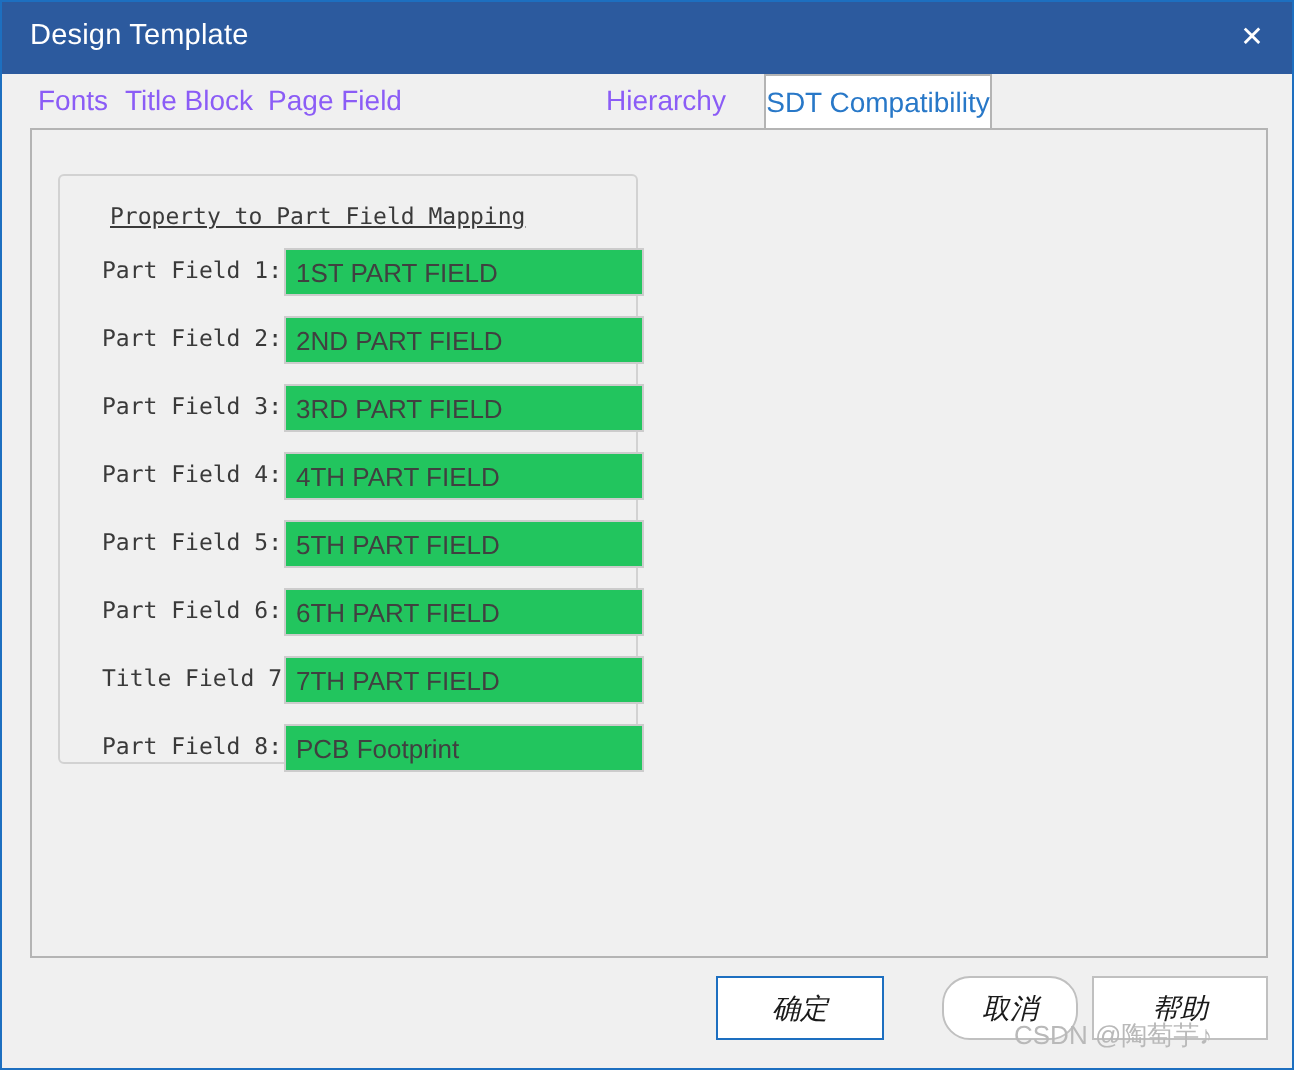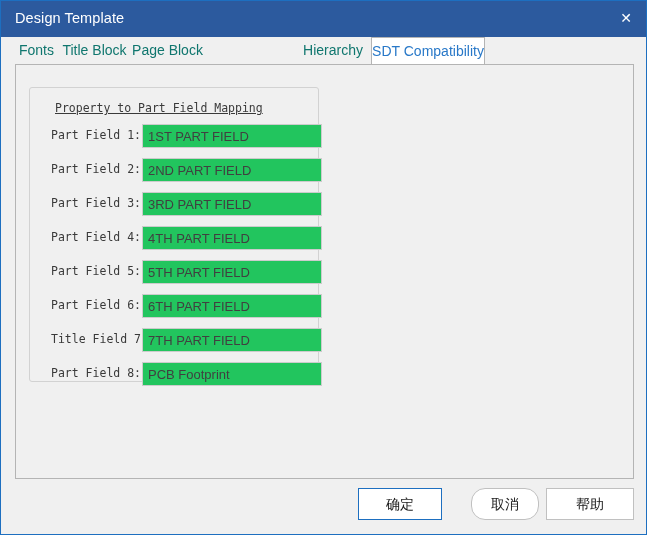--- a/index.html
+++ b/index.html
@@ -64,32 +64,33 @@
     width: 645px;
     height: 28px;
     background: #f0f0f0;
   }
   .tab {
     position: absolute;
     top: 0;
     height: 28px;
     line-height: 27px;
     font-size: 14px;
-    color: #0f766e;
+    color: #8b5cf6;
     white-space: nowrap;
     box-sizing: border-box;
     cursor: pointer;
     text-align: center;
   }
   .tab.active {
     background: #ffffff;
     border: 1px solid #b4b4b4;
     border-bottom: 1px solid #ffffff;
     color: #2878c8;
     height: 29px;
+    margin-left: 11px;
   }
   
   #panel {
     position: absolute;
     left: 14px;
     top: 63px;
     width: 619px;
     height: 415px;
     box-sizing: border-box;
     background: #f0f0f0;
@@ -157,20 +158,21 @@
     box-sizing: border-box;
     background: #ffffff;
     border: 1px solid #c0c0c0;
     font-family: "Liberation Sans", "DejaVu Sans", sans-serif;
     font-size: 14px;
     color: #1a1a1a;
     cursor: pointer;
     text-align: center;
     line-height: 30px;
     padding: 0;
+    font-style: italic;
   }
   .dlg-btn.default {
     border: 1px solid #1d6fc0;
   }
   #btn-ok   { left: 357px; width: 84px; }
   #btn-cancel { left: 470px; width: 68px; border-radius: 14px; }
   #btn-help { left: 545px; width: 88px; }
   
   #watermark {
     position: absolute;
@@ -196,21 +198,21 @@
   </div>
 
   <div id="tabstrip">
     <div class="tab" id="tab0" style="left: 14px; width: 41px;">
       <span>Fonts</span>
     </div>
     <div class="tab" id="tab1" style="left: 57px; width: 71px;">
       <span>Title Block</span>
     </div>
     <div class="tab" id="tab2" style="left: 130px; width: 71px;">
-      <span>Page Block</span>
+      <span>Page Field</span>
     </div>
     <div class="tab" id="tab4" style="left: 295px; width: 72px;">
       <span>Hierarchy</span>
     </div>
     <div class="tab active" id="tab5" style="left: 369px; width: 114px;">
       <span>SDT Compatibility</span>
     </div>
   </div>
 
   <div id="panel">
@@ -258,14 +260,15 @@
         <input class="row-input" type="text" value="PCB Footprint" style="">
       </div>
 
     </div>
   </div>
 
   <button class="dlg-btn default" id="btn-ok">确定</button>
   <button class="dlg-btn" id="btn-cancel">取消</button>
   <button class="dlg-btn" id="btn-help">帮助</button>
 
+  <div id="watermark">CSDN @陶萄芋♪</div>
 
 </div>
 
 </body></html>

